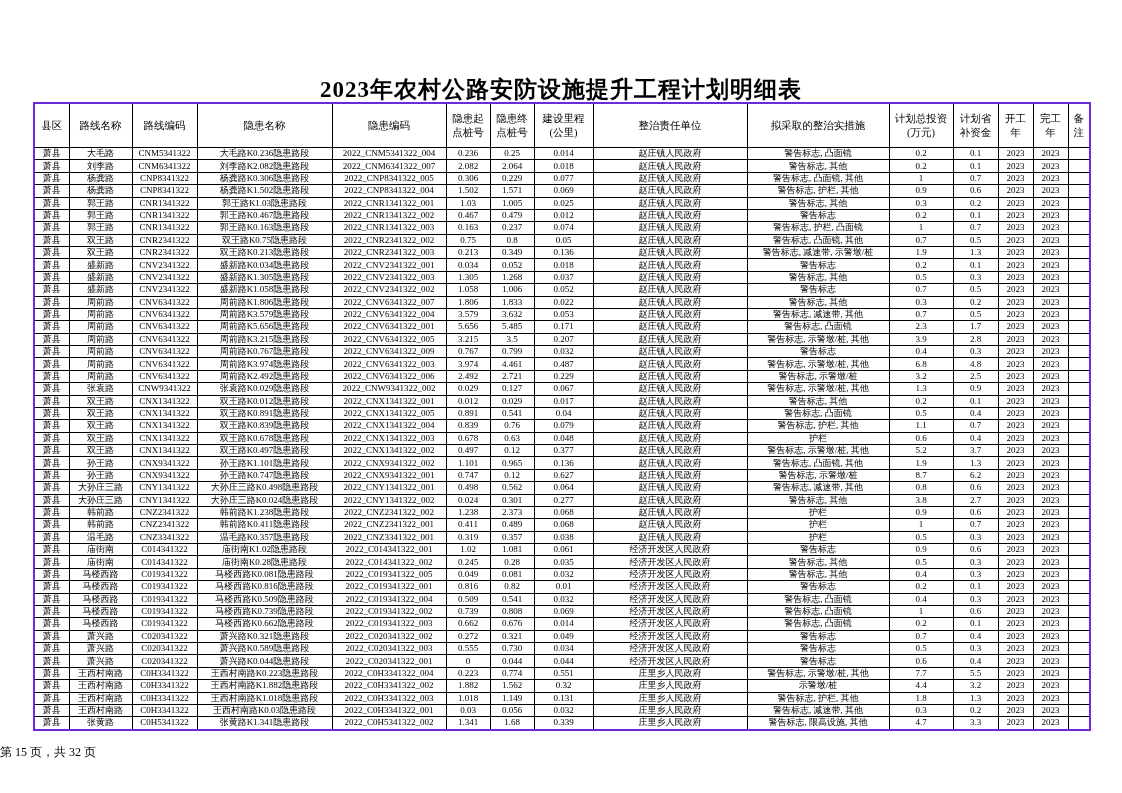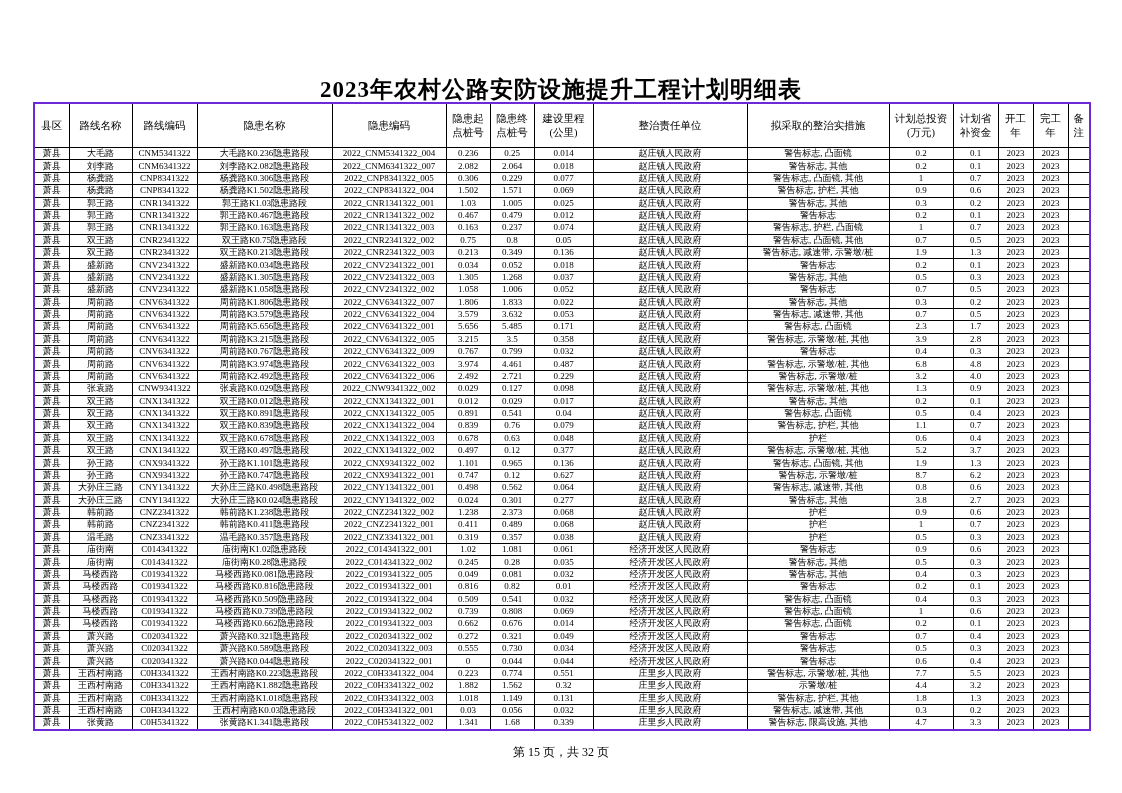--- a/index.html
+++ b/index.html
@@ -6,21 +6,21 @@
   body{width:1122px;height:793px;color:#000;font-family:"Liberation Serif","DejaVu Serif",serif;}
   .page{position:relative;width:1122px;height:793px;background:#fff;overflow:hidden;}
   .title{position:absolute;top:74px;left:0;width:100%;margin:0;text-align:center;
          font-size:23px;font-weight:bold;letter-spacing:1px;}
   table.plan{position:absolute;left:33px;top:102px;width:1056px;border-collapse:collapse;
              table-layout:fixed;border:2px solid #6d28d9;}
   table.plan th,table.plan td{border:1px solid #000;padding:0;text-align:center;
              vertical-align:middle;overflow:hidden;}
   table.plan th{font-weight:normal;font-size:10.5px;line-height:1.3;height:43px;white-space:pre-line;}
   table.plan td{font-size:9px;line-height:1;height:11.38px;white-space:nowrap;}
-  .footer{position:absolute;top:744px;left:0;width:100%;text-align:center;font-size:12px;}
+  .footer{position:absolute;top:744px;left:0;width:100%;text-align:left;font-size:12px;}
   
   col.c1{width:35px}  col.c2{width:63px}  col.c3{width:65px}  col.c4{width:135px}
   col.c5{width:114px} col.c6{width:44px}  col.c7{width:44px}  col.c8{width:59px}
   col.c9{width:154px} col.c10{width:142px}col.c11{width:64px} col.c12{width:45px}
   col.c13{width:35px} col.c14{width:35px} col.c15{width:22px}
 </style>
 </head>
 <body>
 
 <div class="page">
@@ -328,21 +328,21 @@
           <td></td>
         </tr>
         <tr>
           <td>萧县</td>
           <td>周前路</td>
           <td>CNV6341322</td>
           <td>周前路K3.215隐患路段</td>
           <td>2022_CNV6341322_005</td>
           <td>3.215</td>
           <td>3.5</td>
-          <td>0.358</td>
+          <td>0.207</td>
           <td>赵庄镇人民政府</td>
           <td>警告标志, 示警墩/桩, 其他</td>
           <td>3.9</td>
           <td>2.8</td>
           <td>2023</td>
           <td>2023</td>
           <td></td>
         </tr>
         <tr>
           <td>萧县</td>
@@ -383,34 +383,34 @@
           <td>周前路</td>
           <td>CNV6341322</td>
           <td>周前路K2.492隐患路段</td>
           <td>2022_CNV6341322_006</td>
           <td>2.492</td>
           <td>2.721</td>
           <td>0.229</td>
           <td>赵庄镇人民政府</td>
           <td>警告标志, 示警墩/桩</td>
           <td>3.2</td>
-          <td>4.0</td>
+          <td>2.5</td>
           <td>2023</td>
           <td>2023</td>
           <td></td>
         </tr>
         <tr>
           <td>萧县</td>
           <td>张袁路</td>
           <td>CNW9341322</td>
           <td>张袁路K0.029隐患路段</td>
           <td>2022_CNW9341322_002</td>
           <td>0.029</td>
           <td>0.127</td>
-          <td>0.098</td>
+          <td>0.067</td>
           <td>赵庄镇人民政府</td>
           <td>警告标志, 示警墩/桩, 其他</td>
           <td>1.3</td>
           <td>0.9</td>
           <td>2023</td>
           <td>2023</td>
           <td></td>
         </tr>
         <tr>
           <td>萧县</td>

